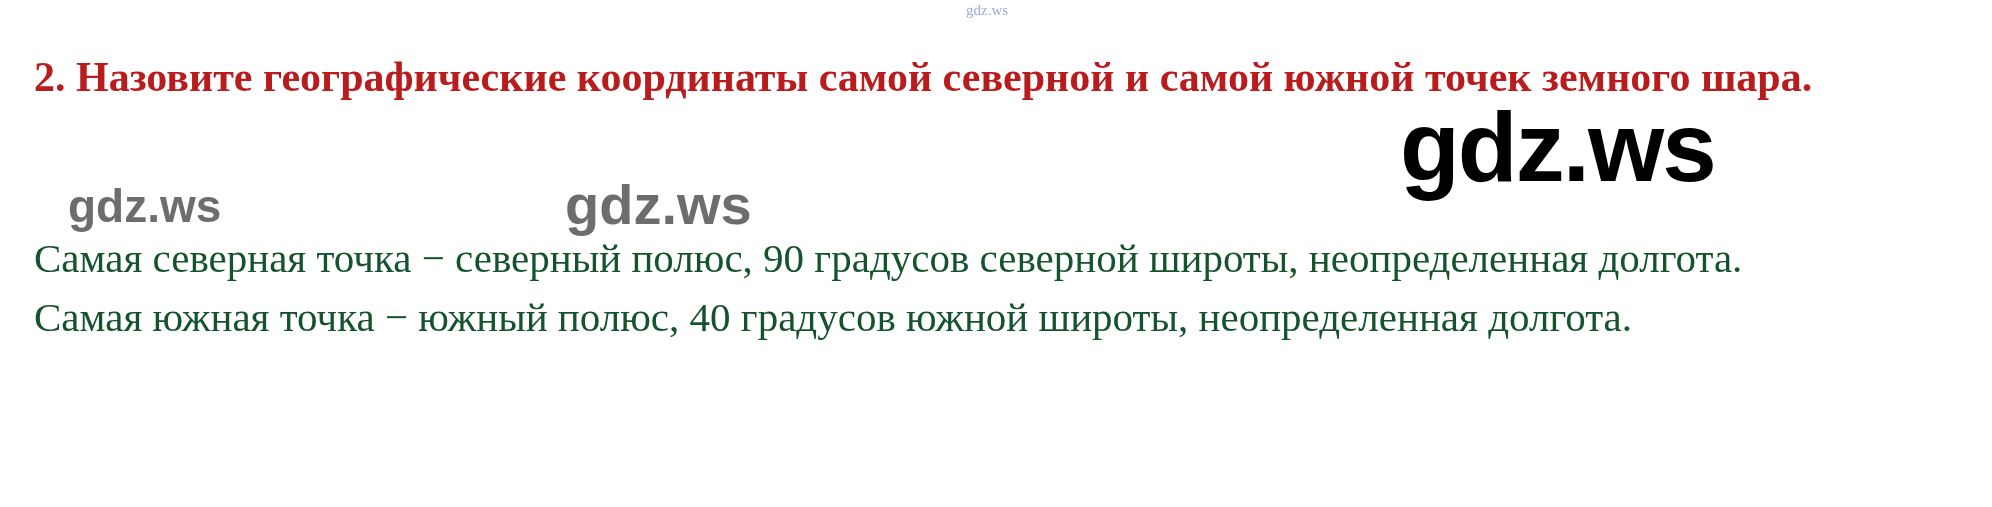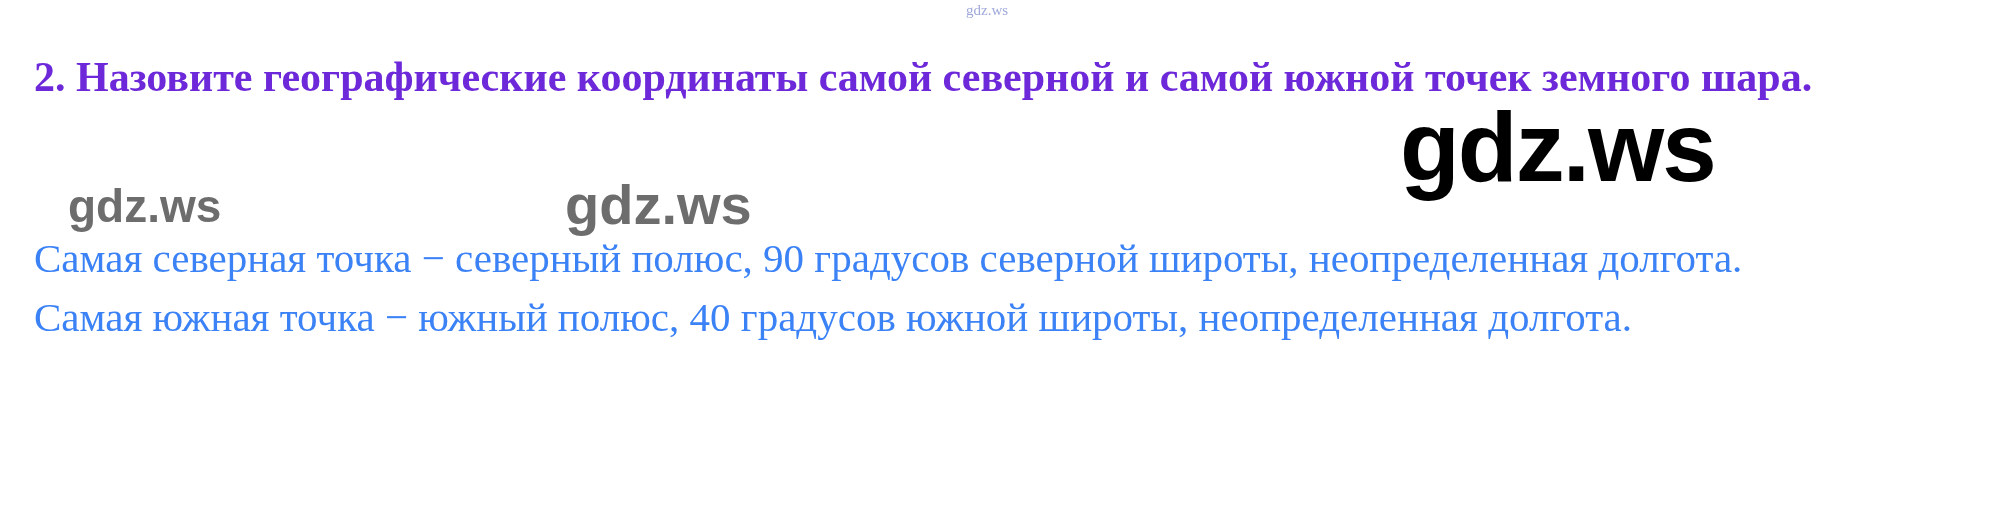--- a/index.html
+++ b/index.html
@@ -71,34 +71,34 @@
   
   .question {
     position: absolute;
     top: 50px;
     left: 34px;
     width: 1930px;
     font-family: "Liberation Serif", "DejaVu Serif", serif;
     font-weight: 700;
     font-size: 42px;
     line-height: 1.33;
-    color: #6d28d9;
+    color: #b91c1c;
   }
 
   
   .answer {
     position: absolute;
     top: 232px;
     left: 34px;
     width: 1860px;
     font-family: "Liberation Serif", "DejaVu Serif", serif;
     font-weight: 400;
     font-size: 41px;
     line-height: 1.30;
-    color: #3b82f6;
+    color: #14532d;
   }
   .answer p {
     margin: 0 0 6px 0;
   }
 </style>
 </head>
 <body>
 
 <div class="page">
 

